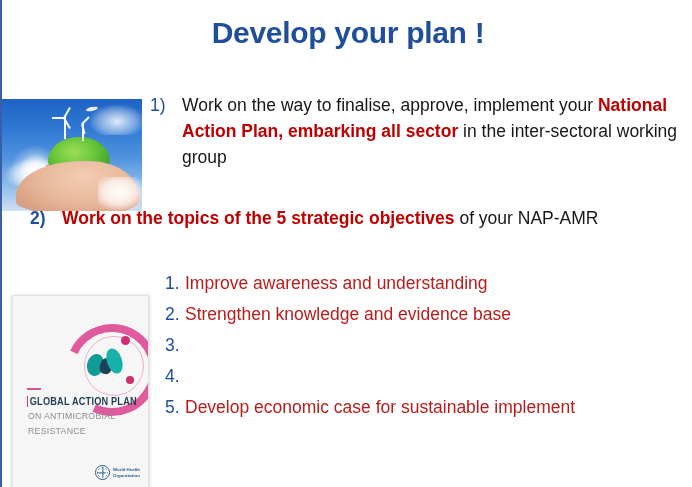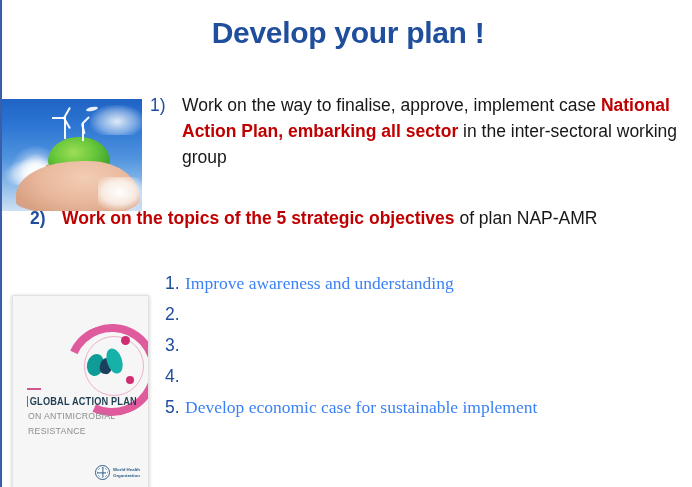--- a/index.html
+++ b/index.html
@@ -261,22 +261,22 @@
     font-size: 17.5px;
     line-height: 31px;
   }
   .sub-row .sub-num {
     color: #1f4e9c;
     width: 20px;
     flex: 0 0 auto;
     font-family: "Liberation Sans", sans-serif;
   }
   .sub-row .sub-text {
-    color: #3b82f6;
-    font-family: Liberation Serif, serif;
+    color: #b91c1c;
+    font-family: Liberation Sans, sans-serif;
   }
 </style>
 </head>
 <body>
 
 <div id="slide">
 
   <div id="slide-title">Develop your plan !</div>
 
   <div id="eco-photo" class="photo">
@@ -292,26 +292,26 @@
     <div class="eco-turbine" style="left:80px; top:24px; height:18px;"></div>
     <div class="eco-blade" style="left:80px; top:24px; transform:rotate(-45deg); width:10px;"></div>
     <div class="eco-blade" style="left:80px; top:24px; transform:rotate(75deg); width:10px;"></div>
     <div id="eco-globe-base"></div>
     <div id="eco-hand"></div>
     <div id="eco-cloud-c"></div>
   </div>
 
   <div id="item-1" class="block">
     <span class="marker">1)</span>
-    <span class="content"><span>Work on the way to finalise, approve, implement case </span><span class="hl-red">National Action Plan, embarking all sector</span><span> in the inter-sectoral working group</span></span>
+    <span class="content"><span>Work on the way to finalise, approve, implement your </span><span class="hl-red">National Action Plan, embarking all sector</span><span> in the inter-sectoral working group</span></span>
   </div>
 
   <div id="item-2" class="block">
     <span class="marker">2)</span>
-    <span class="content"><span class="hl-red">Work on the topics of the 5 strategic objectives</span><span> of plan NAP-AMR</span></span>
+    <span class="content"><span class="hl-red">Work on the topics of the 5 strategic objectives</span><span> of your NAP-AMR</span></span>
   </div>
 
   <div id="gap-cover" class="photo">
     <div id="gap-ring-outer"></div>
     <div id="gap-ring-thin"></div>
     <div id="gap-dot-a"></div>
     <div id="gap-dot-b"></div>
     <div id="gap-blob-teal-a"></div>
     <div id="gap-blob-navy"></div>
     <div id="gap-blob-teal-b"></div>
@@ -336,20 +336,21 @@
       </div>
   </div>
 
   <div id="sub-list">
       <div class="sub-row">
         <span class="sub-num">1.</span>
         <span class="sub-text">Improve awareness and understanding</span>
       </div>
       <div class="sub-row">
         <span class="sub-num">2.</span>
+        <span class="sub-text">Strengthen knowledge and evidence base</span>
       </div>
       <div class="sub-row">
         <span class="sub-num">3.</span>
       </div>
       <div class="sub-row">
         <span class="sub-num">4.</span>
       </div>
       <div class="sub-row">
         <span class="sub-num">5.</span>
         <span class="sub-text">Develop economic case for sustainable implement</span>

